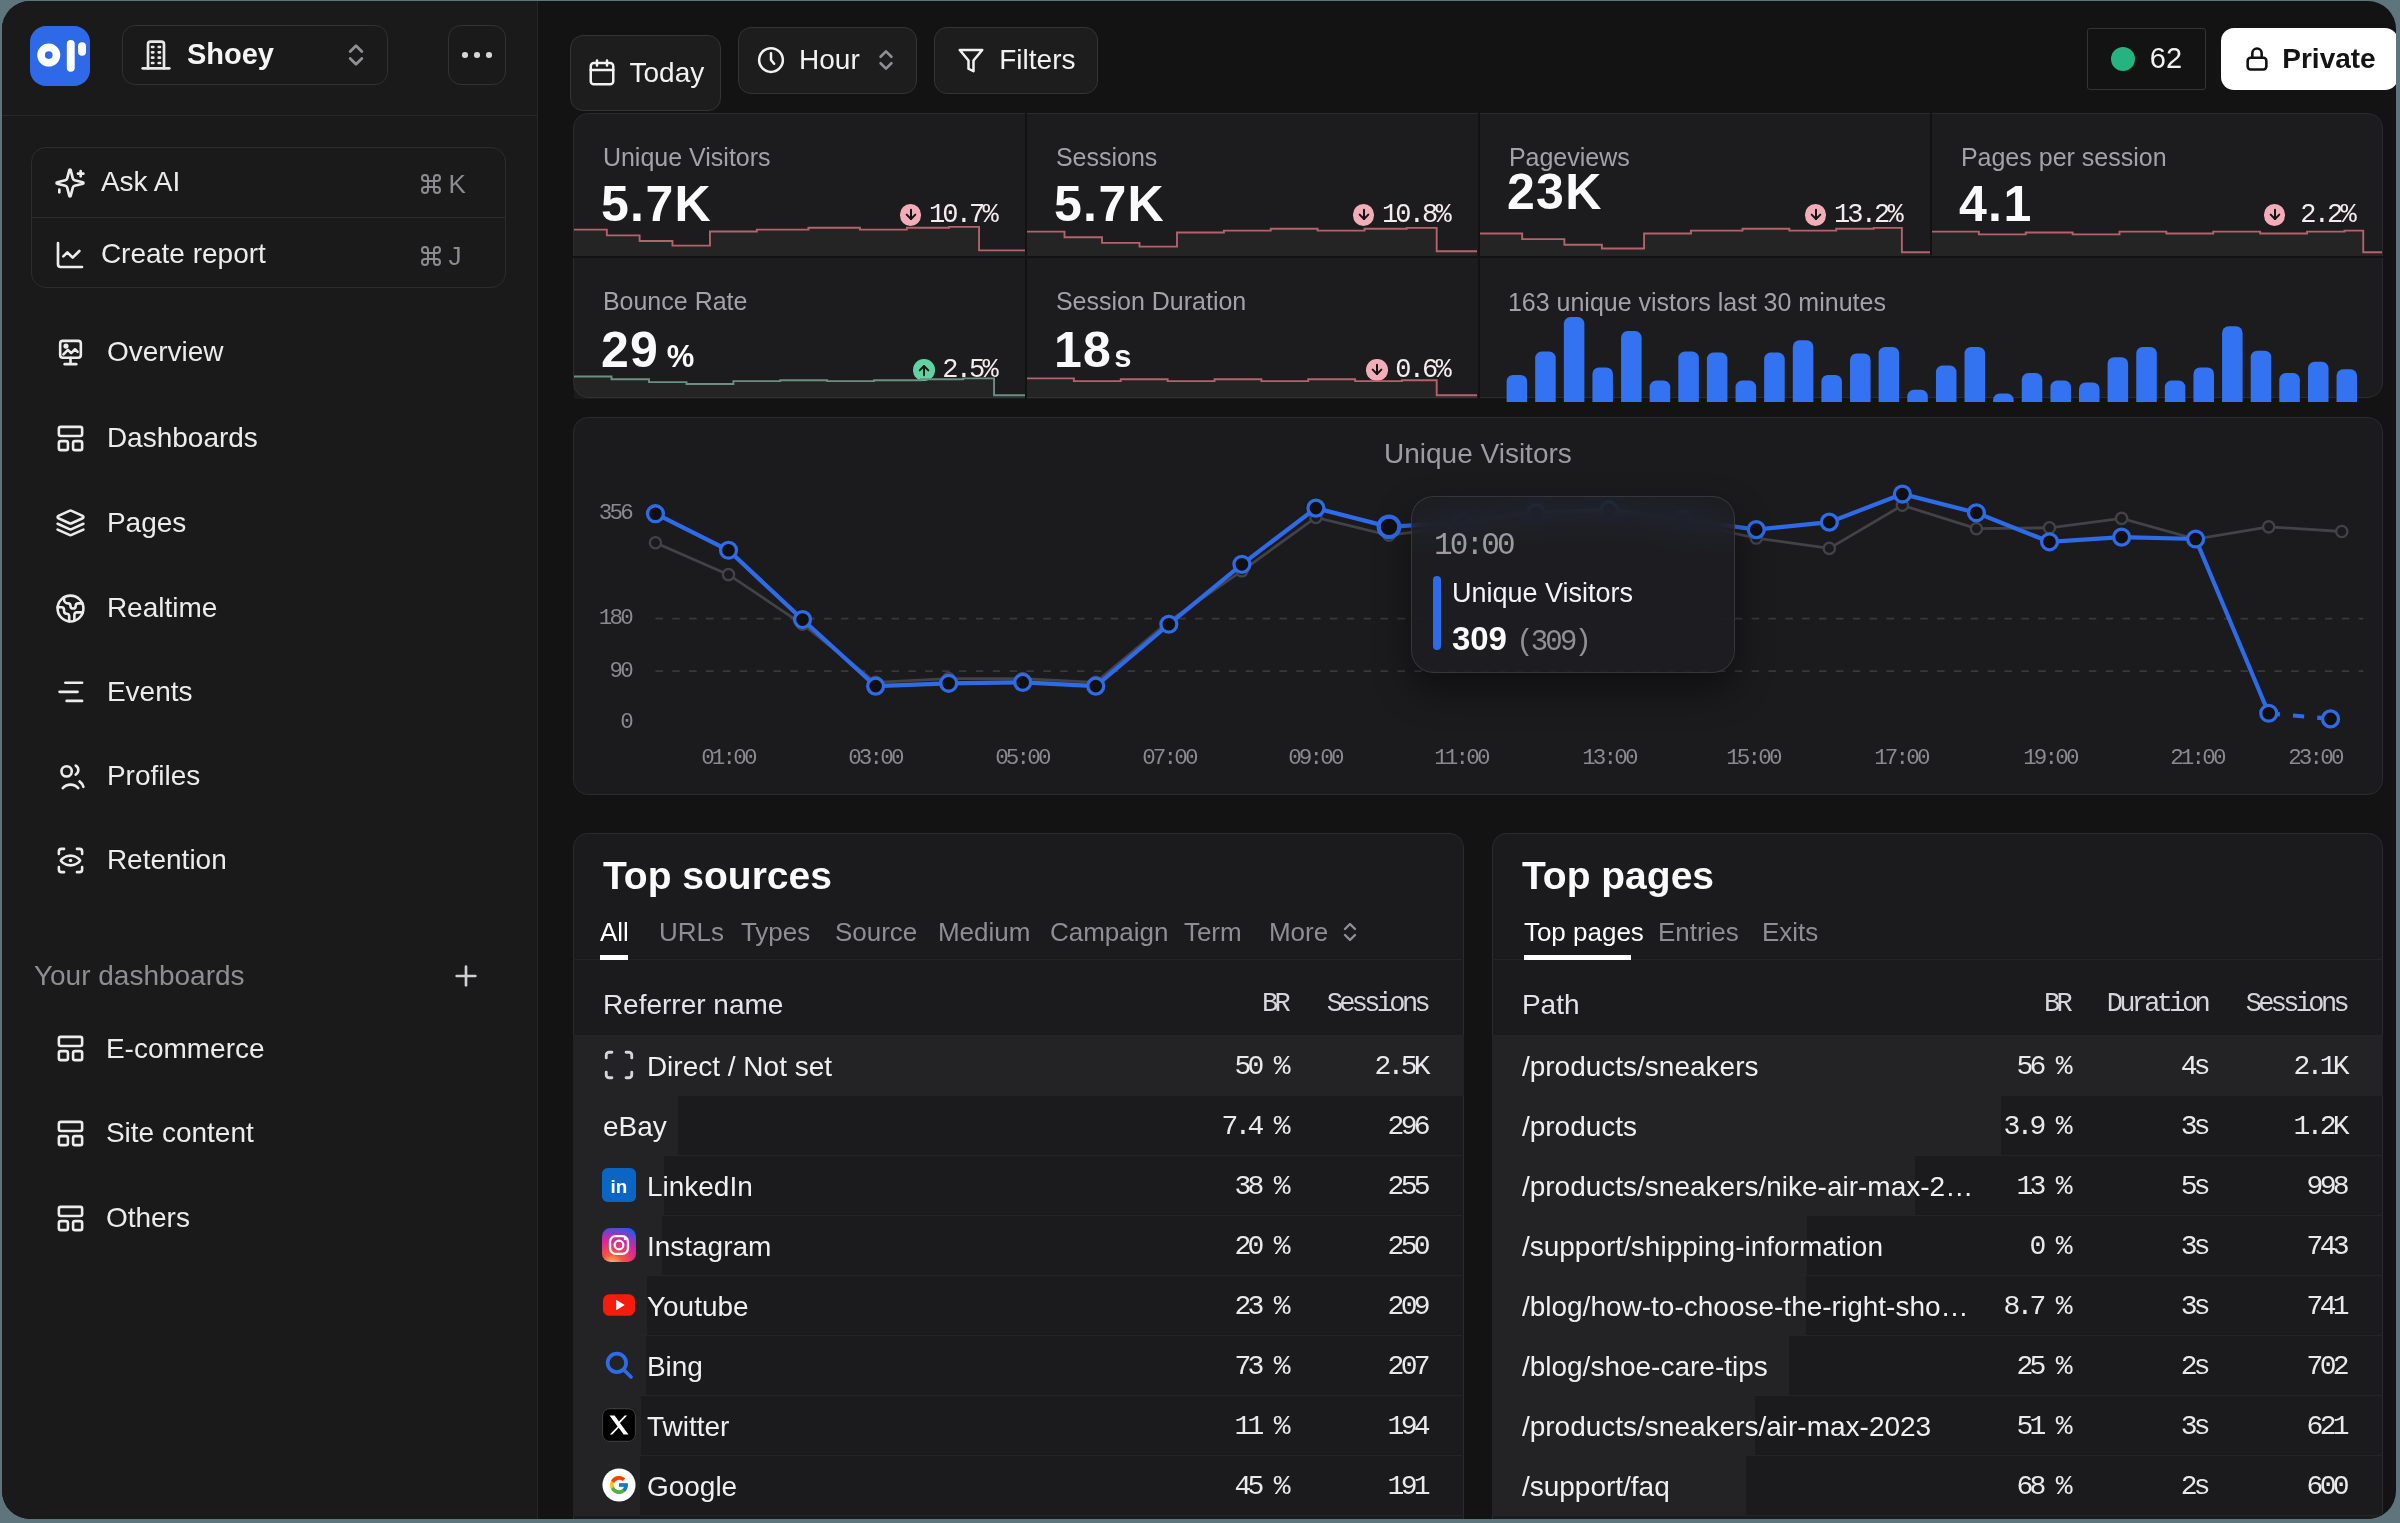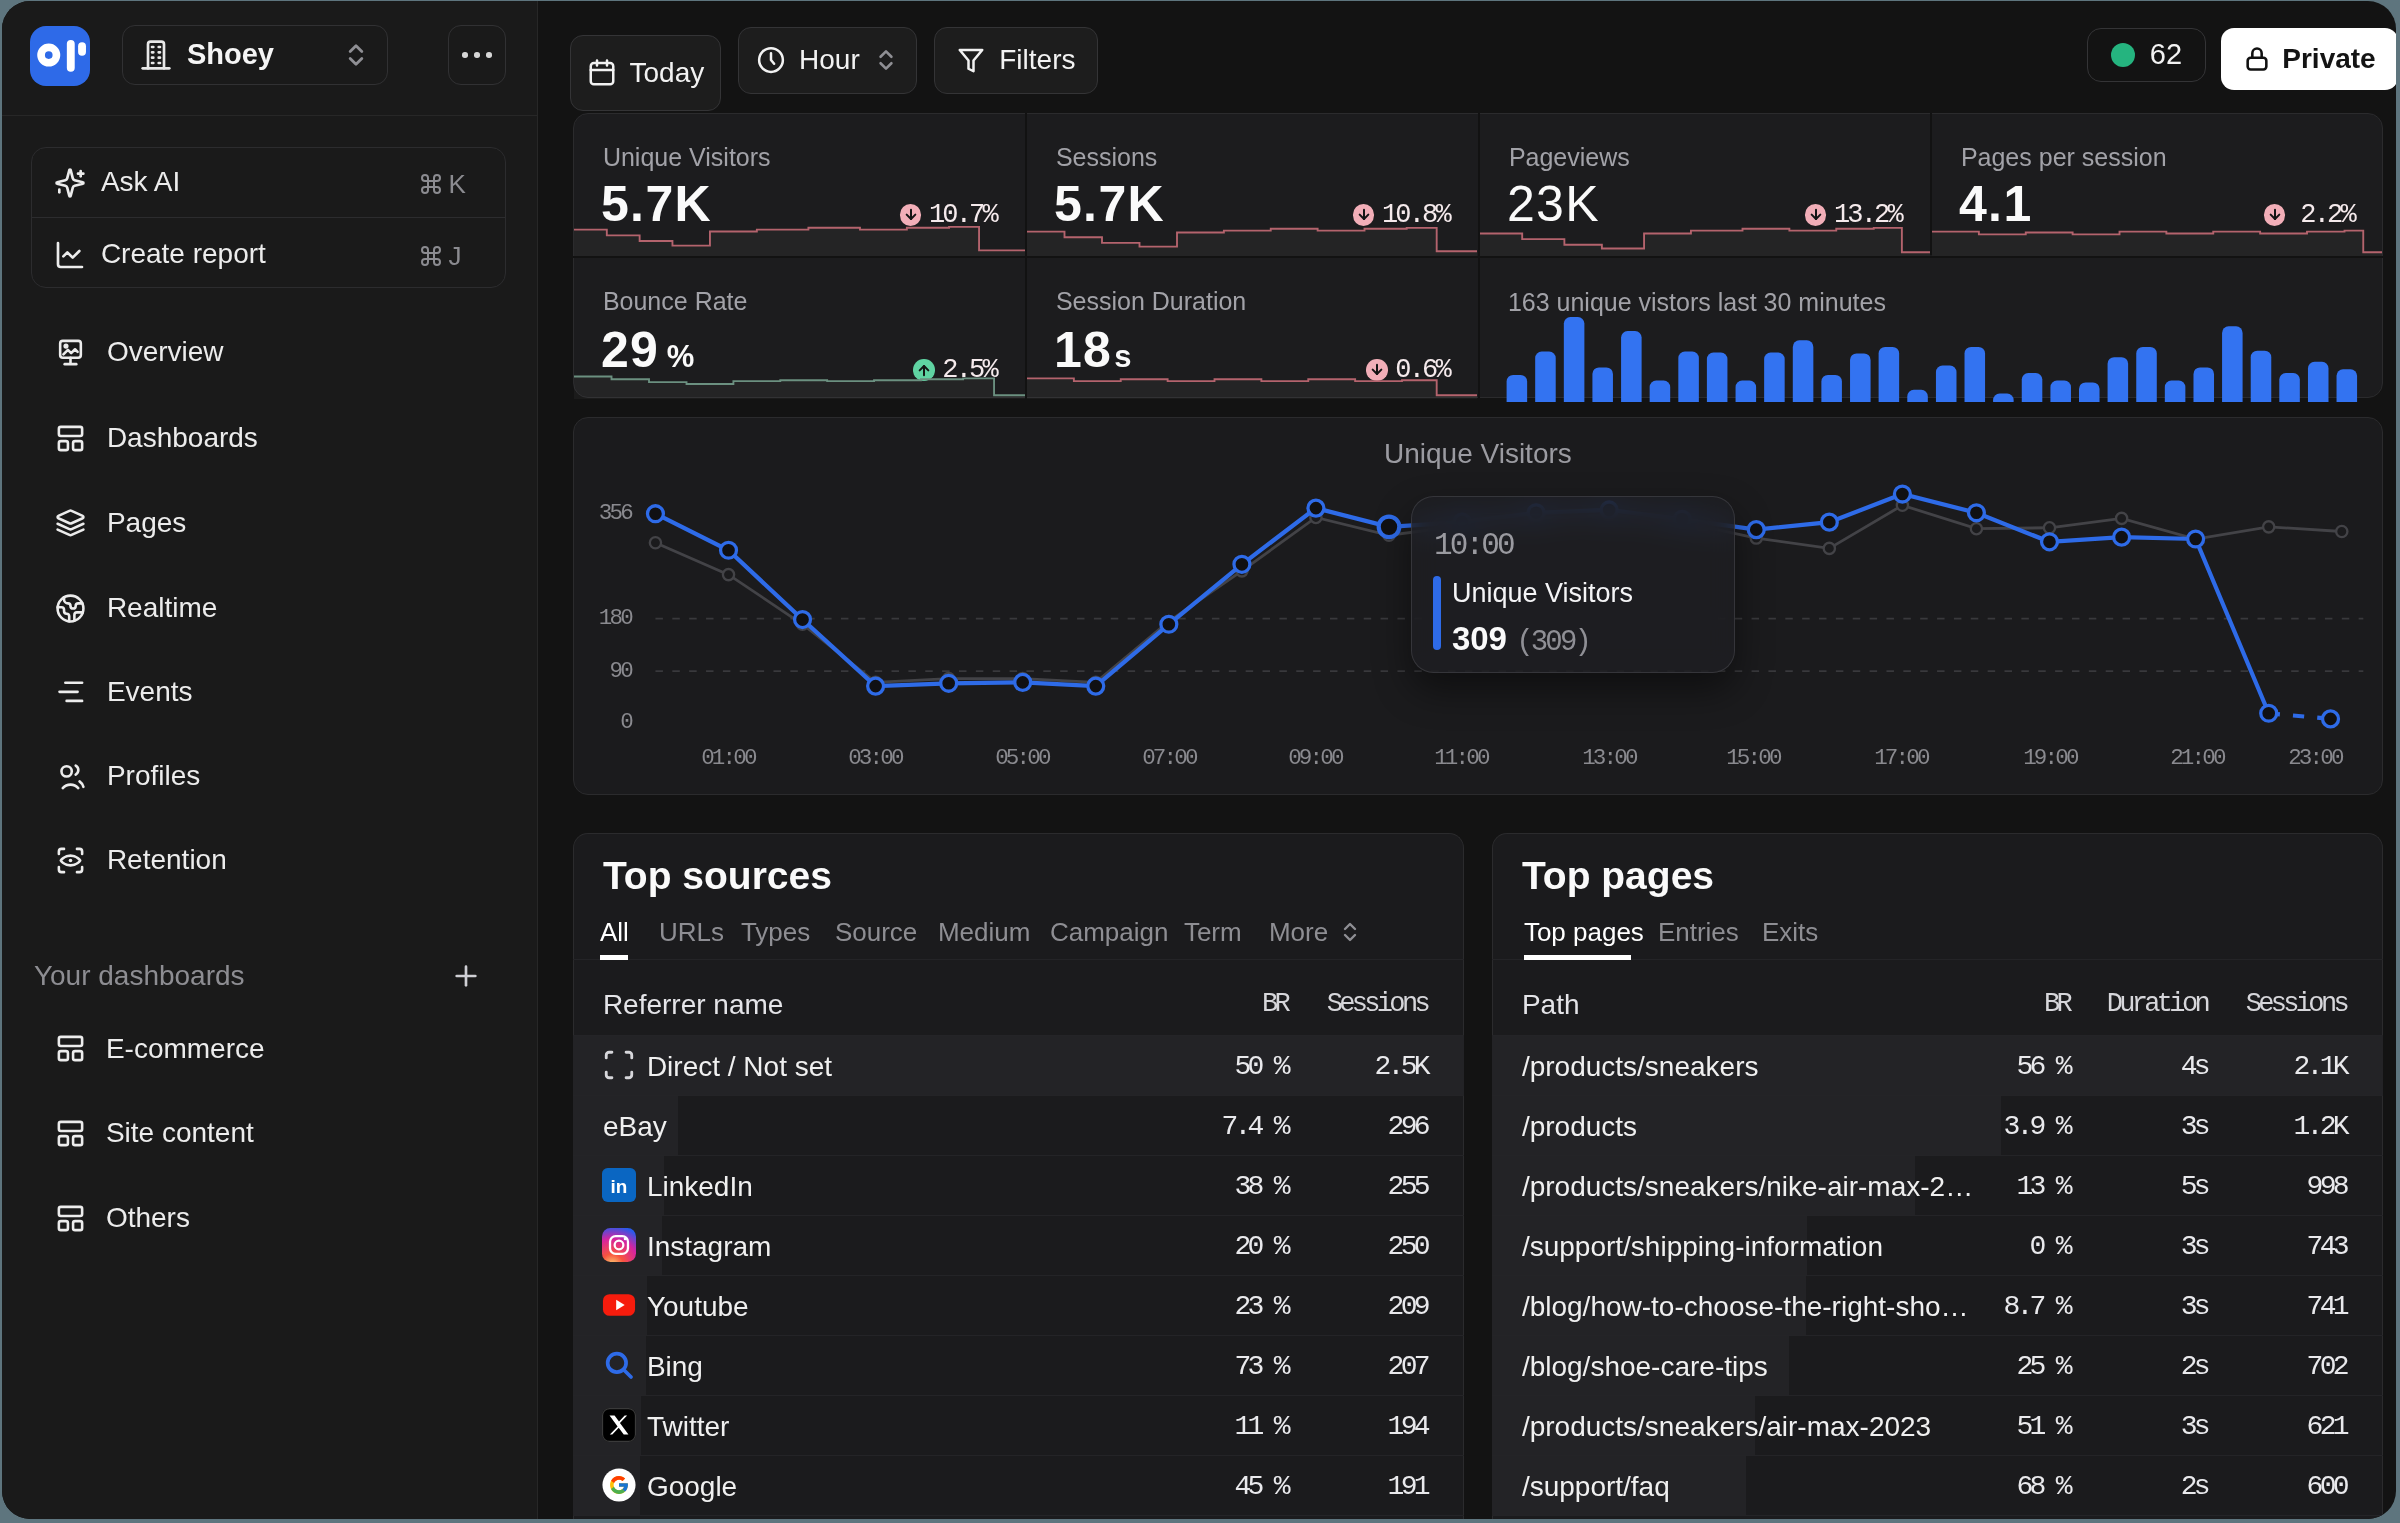--- a/index.html
+++ b/index.html
@@ -159,21 +159,21 @@
         <path d="m7 15 5 5 5-5"></path>
         <path d="m7 9 5-5 5 5"></path>
       </svg>
     </div>
     <div class="btn" style="left:932px;top:26px;width:164px;height:67px">
       <svg width="30" height="30" viewBox="0 0 24 24" fill="none" stroke="#f2f2f2" stroke-width="2" stroke-linecap="round" stroke-linejoin="round">
         <path d="M21 4H3l7 8.46V19l4 2v-8.54Z"></path>
       </svg>
       <span>Filters</span>
     </div>
-    <div class="abs" style="left:2085px;top:27px;width:119px;height:54px;border:1.9px solid #343436;border-radius:14px;display:flex;align-items:center;justify-content:center;gap:15px">
+    <div class="abs" style="left:2085px;top:27px;width:119px;height:62px;border:1.9px solid #343436;border-radius:3px;display:flex;align-items:center;justify-content:center;gap:15px">
       <i style="width:24px;height:24px;border-radius:50%;background:#25b47f"></i>
       <span style="color:#f2f2f2;font-size:29px">62</span>
     </div>
     <div class="abs" style="left:2219px;top:27px;width:177px;height:62px;background:#fff;border-radius:13px;display:flex;align-items:center;justify-content:center;gap:11.2px">
       <svg width="28" height="28" viewBox="0 0 24 24" fill="none" stroke="#111" stroke-width="2.2" stroke-linecap="round" stroke-linejoin="round">
         <rect x="4" y="11" width="16" height="10" rx="2.5"></rect>
         <path d="M8 11V7a4 4 0 0 1 8 0v4"></path>
       </svg>
       <span style="color:#141414;font-size:28px;font-weight:700">Private</span>
     </div>
@@ -206,21 +206,21 @@
           <path d="m5.5 11.5 6.5 6.5 6.5-6.5"></path>
         </svg>
       </span>
       <span class="mono" style="font-size:27px;letter-spacing:-2.8px;color:#f5eaec">10.8%</span>
     </div>
     <svg class="abs" style="left:1025px;top:208px" width="450" height="47" viewBox="0 0 480 50">
       <path d="M0,24L40,24L40,30L80,30L80,36L120,36L120,40L160,40L160,25L210,25L210,23L260,23L260,21L310,21L310,23L360,23L360,21L405,21L405,20L437,20L437,45L481,45L481,45L480,50L0,50Z" fill="rgba(255,255,255,0.035)" stroke="none"></path>
       <path d="M0,24L40,24L40,30L80,30L80,36L120,36L120,40L160,40L160,25L210,25L210,23L260,23L260,21L310,21L310,23L360,23L360,21L405,21L405,20L437,20L437,45L481,45L481,45" fill="none" stroke="#b4636d" stroke-width="2"></path>
     </svg>
     <div class="abs ttl" style="left:1507px;top:142px">Pageviews</div>
-    <div class="abs" style="left:1505px;top:174px;font-size:50px;font-weight:400;color:#fafafa;letter-spacing:1.4px">23K</div>
+    <div class="abs" style="left:1505px;top:162px;font-size:50px;font-weight:700;color:#fafafa;letter-spacing:1.4px">23K</div>
     <div class="abs" style="left:1674px;width:225px;top:201px;height:26px;display:flex;align-items:center;justify-content:flex-end;gap:7.5px">
       <span style="width:21.5px;height:21.5px;border-radius:50%;background:#f2aeb8;display:flex;align-items:center;justify-content:center;flex:none">
         <svg width="16" height="16" viewBox="0 0 24 24" fill="none" stroke="#141414" stroke-width="3" stroke-linecap="round" stroke-linejoin="round">
           <path d="M12 4v14"></path>
           <path d="m5.5 11.5 6.5 6.5 6.5-6.5"></path>
         </svg>
       </span>
       <span class="mono" style="font-size:27px;letter-spacing:-2.8px;color:#f5eaec">13.2%</span>
     </div>
     <svg class="abs" style="left:1478px;top:208px" width="450" height="47" viewBox="0 0 480 50">

